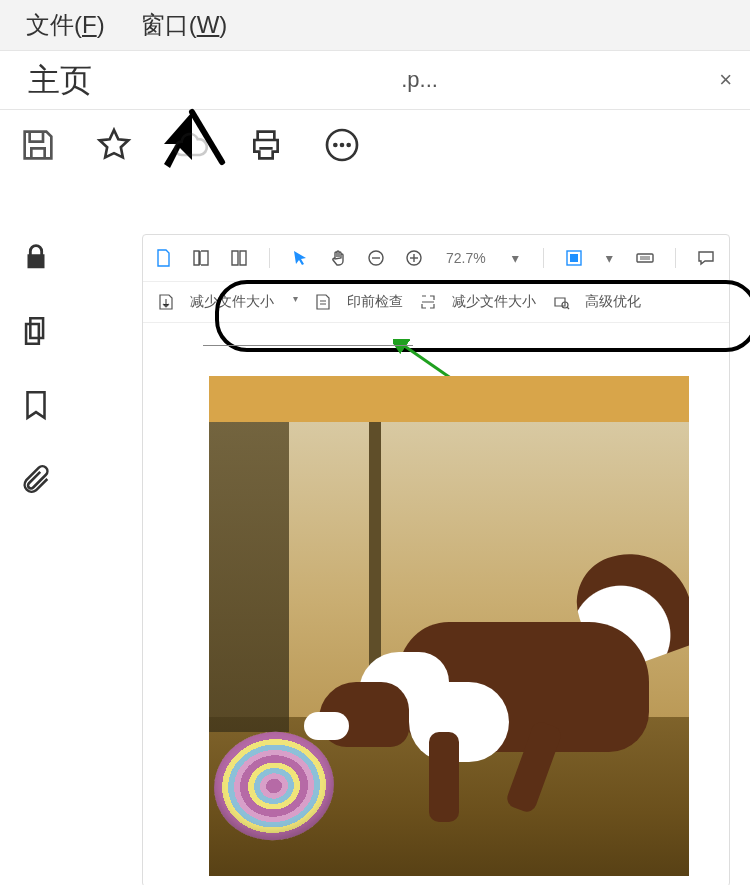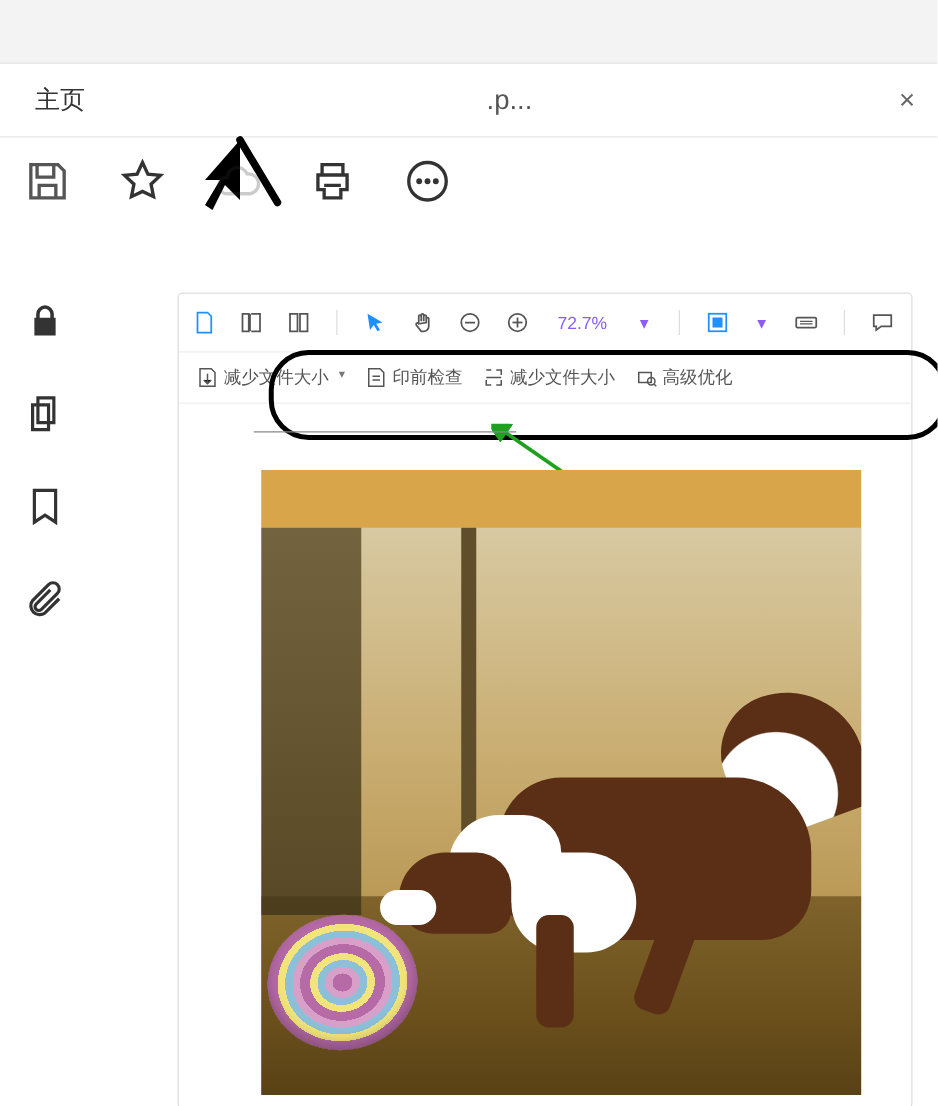--- a/index.html
+++ b/index.html
@@ -6,21 +6,21 @@
 body{width:750px;height:885px;overflow:hidden;position:relative}
 
 
 .menubar{display:flex;align-items:center;height:50px;background:#f3f3f3;border-bottom:1px solid #e5e5e5;padding-left:8px}
 .menu-item{padding:0 18px;height:50px;line-height:50px;font-size:24px;cursor:default}
 .menu-item.active{background:#1e90ff;color:#fff}
 .u{ text-decoration:underline }
 
 
 .tabbar{display:flex;align-items:center;height:58px;border-bottom:1px solid #e5e5e5}
-.tab{padding:0 28px;height:58px;line-height:58px;font-size:20px}
+.tab{padding:0 28px;height:58px;line-height:58px;font-size:32px}
 .docname{flex:1;text-align:center;font-size:22px;color:#555}
 .close{font-size:22px;padding-right:18px;color:#666;cursor:default}
 
 
 .arrow-ann{position:absolute;left:162px;top:108px;pointer-events:none}
 
 
 .iconrow{display:flex;align-items:center;height:70px;padding-left:18px;gap:36px}
 .iconrow .ic{width:40px;height:40px}
 
@@ -28,26 +28,26 @@
 .workarea{display:flex;height:calc(885px - 50px - 58px - 70px);position:relative}
 .leftrail{width:72px;display:flex;flex-direction:column;align-items:center;gap:40px;padding-top:60px}
 .leftrail .ri{width:34px;height:34px}
 
 .panel{flex:1;position:relative}
 .panel-inner{position:absolute;left:70px;top:54px;right:20px;bottom:0;background:#fff;border:1px solid #ddd;border-radius:4px}
 
 
 .pbar{display:flex;align-items:center;height:46px;border-bottom:1px solid #eee;padding:0 10px;gap:18px}
 .pi{width:20px;height:20px}
-.pbar .zoom{font-size:14px;color:#8b5cf6;padding:0 4px}
+.pbar .zoom{font-size:14px;color:#737373;padding:0 4px}
 .pbar .sep{width:1px;height:20px;background:#ddd;margin:0 2px}
 
 
 .optrow{display:flex;align-items:center;height:40px;padding:0 14px;gap:16px;border-bottom:1px solid #eee}
-.opt{display:flex;align-items:flex-start;gap:4px;font-size:14px;color:#555}
+.opt{display:flex;align-items:flex-start;gap:15px;font-size:14px;color:#555}
 .opt .oi{width:18px;height:18px}
 .opt .drop{font-size:10px;color:#777;padding-left:4px}
 
 
 .ann-circle{position:absolute;left:72px;top:45px;width:535px;height:64px;border:4px solid #000;border-radius:32px;pointer-events:none}
 .green-arrow{position:absolute;left:250px;top:104px;pointer-events:none}
 
 
 .docarea{position:absolute;left:0;right:0;top:90px;bottom:0;overflow:hidden;padding-top:10px}
 .hr{border:none;border-top:1px solid #888;margin:10px 60px 30px 60px;width:210px}
@@ -70,20 +70,26 @@
 .frisbee{position:absolute;left:5px;bottom:30px;width:120px;height:120px;border-radius:50%;background:
   repeating-radial-gradient(circle at 50% 50%,#b66aa6 0 8px,#d89fc9 8px 14px,#8cc0d8 14px 20px,#f0e47a 20px 26px);
   transform:rotate(-8deg) scaleY(.9);box-shadow:inset 0 -6px 12px rgba(0,0,0,.25)}
 
 svg{display:block}
 </style>
 </head>
 <body>
 
 <div class="menubar">
+  <div class="menu-item">
+    <span>文件(<span class="u">F</span>)</span>
+  </div>
+  <div class="menu-item">
+    <span>窗口(<span class="u">W</span>)</span>
+  </div>
 </div>
 
 <div class="tabbar">
   <div class="tab">主页</div>
   <div class="docname">.p...</div>
   <div class="close">×</div>
 </div>
 
 <svg class="arrow-ann" width="70" height="70">
   <path d="M30 4 L30 52 L18 40 L8 60 L2 56 L14 36 L2 36 Z" fill="#000"></path>

